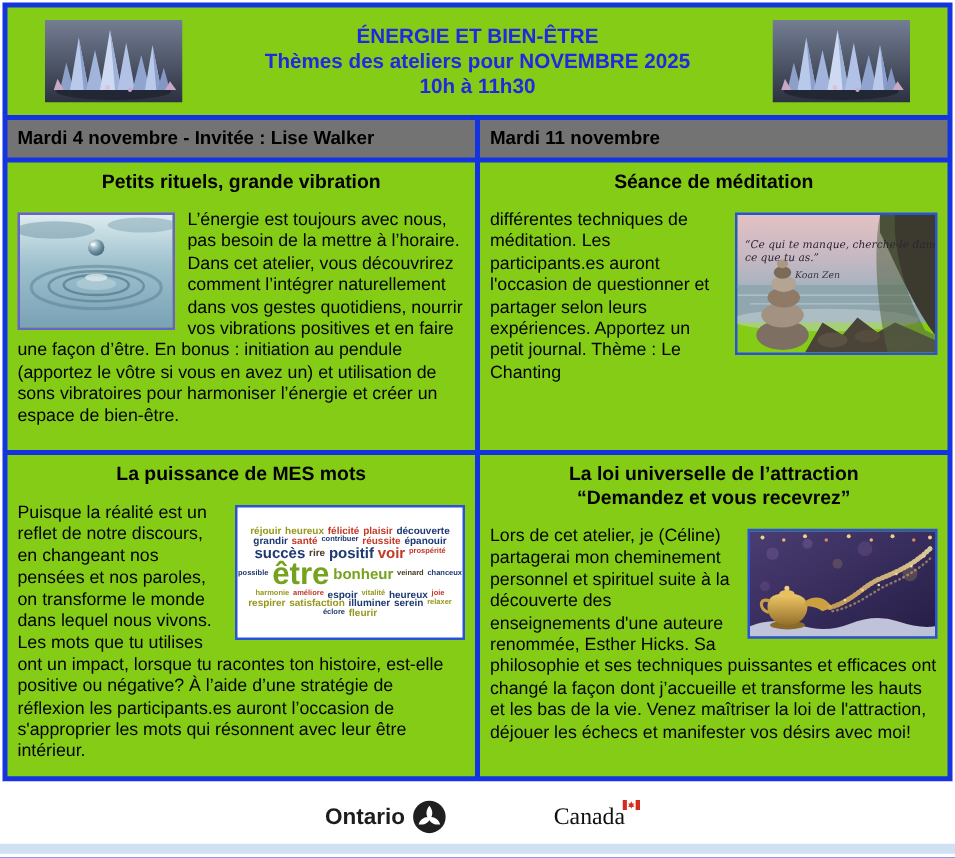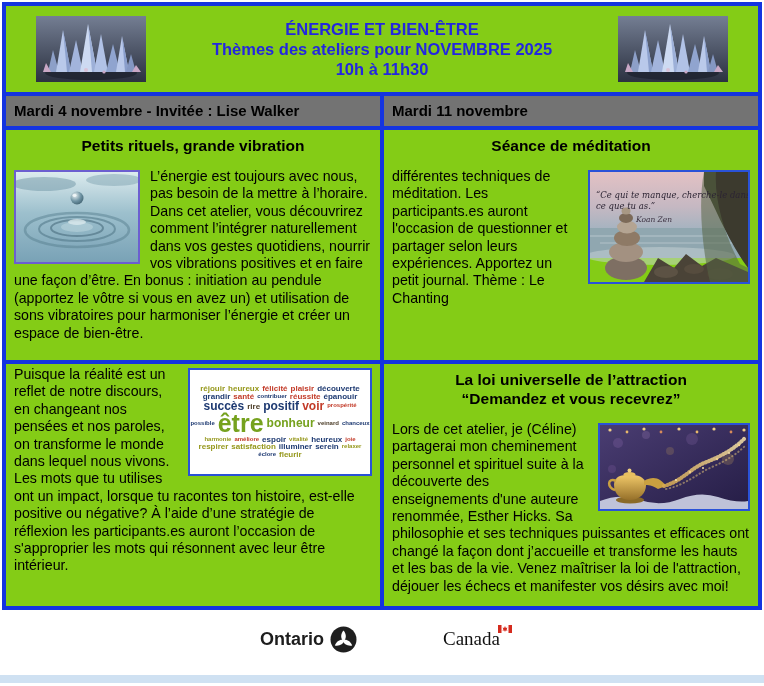--- a/index.html
+++ b/index.html
@@ -169,20 +169,21 @@
           <ellipse cx="36" cy="39" rx="4.5" ry="3.5" fill="#a89884"></ellipse>
           <text x="6" y="26" font-size="8.5" font-style="italic" fill="#2c2433">“Ce qui te manque, cherche-le dans</text>
           <text x="6" y="37" font-size="8.5" font-style="italic" fill="#2c2433">ce que tu as.”</text>
           <text x="46" y="50" font-size="7.5" font-style="italic" fill="#3a3040">Koan Zen</text>
         </svg><span>différentes techniques de méditation. Les participants.es auront l'occasion de questionner et partager selon leurs expériences. Apportez un petit journal. Thème : Le Chanting</span>
       </p>
     </div>
 
 
     <div class="cell content tall">
+      <div class="cell-title">La puissance de MES mots</div>
       <p>
         <span class="wordcloud blue-frame floatR">
             <span class="w3 c-olive">réjouir</span>
             <span class="w3 c-olive">heureux</span>
             <span class="w3 c-red">félicité</span>
             <span class="w3 c-red">plaisir</span>
             <span class="w3 c-navy">découverte</span>
             <span class="w3 c-navy">grandir</span>
             <span class="w3 c-red">santé</span>
             <span class="w2 c-navy">contribuer</span>

